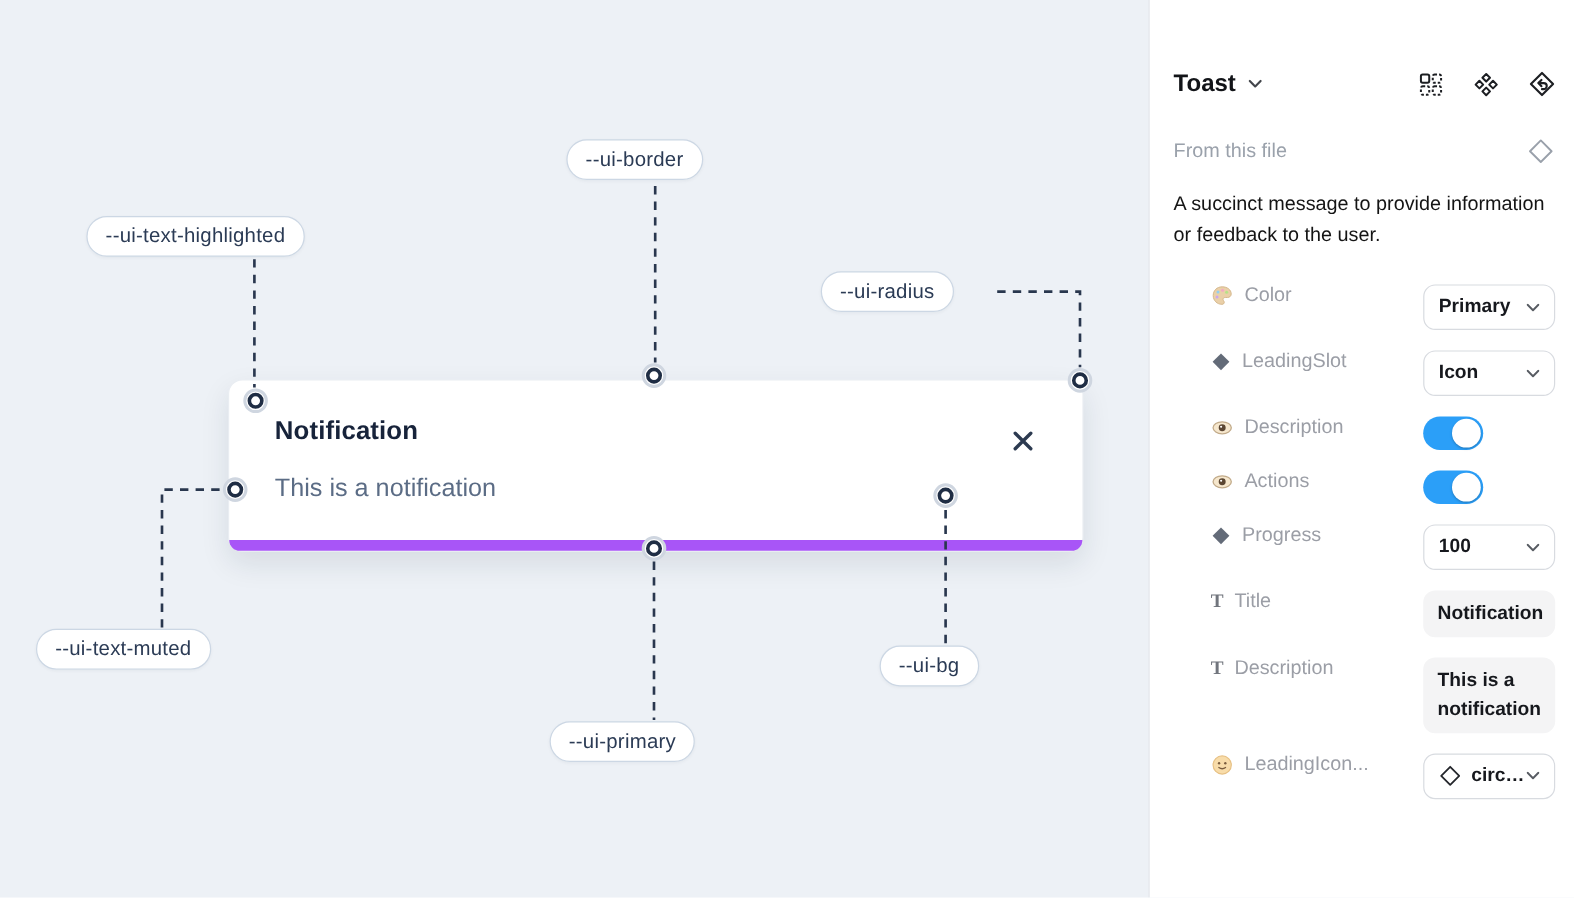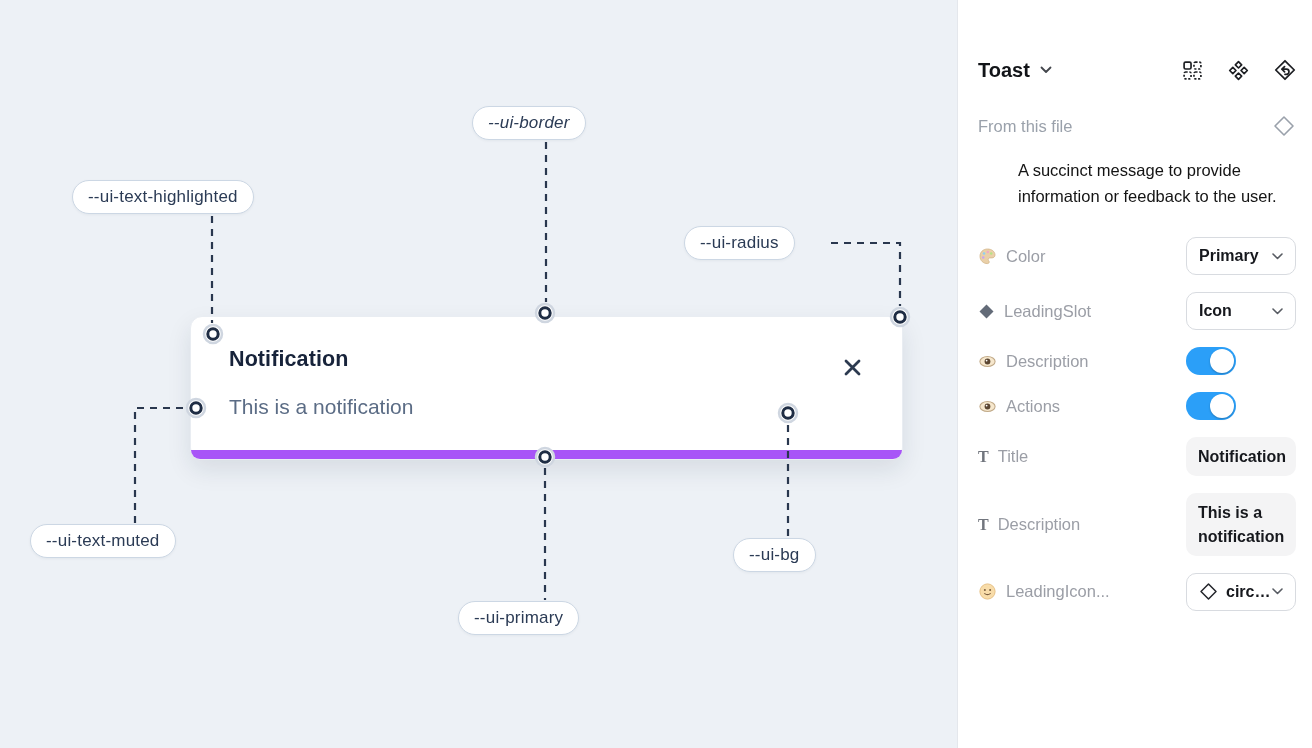--- a/index.html
+++ b/index.html
@@ -27,23 +27,23 @@
   .panel { width:354px; height:748px; background:#fff; padding:54px 16px 0 20px; }
   .panel-header { display:flex; align-items:center; height:32px; margin-bottom:28px; }
   .panel-title { font-size:20px; font-weight:700; color:#121418; }
   .panel-title-chevron { margin-left:10px; display:flex; cursor:pointer; }
   .panel-header-icons { margin-left:auto; display:flex; gap:25px; align-items:center; }
   .hdr-icon { display:flex; cursor:pointer; }
 
   .from-file { display:flex; align-items:center; gap:12px; margin-bottom:20px;justify-content:space-between; }
   .from-file-text { color:#9aa1ab; font-size:16.5px; }
 
-  .panel-desc { font-size:16.5px; line-height:1.55; color:#141414; margin-bottom:28px; max-width:320px;margin-left:40px; }
-
-  .prop-row { display:flex; align-items:center; margin-bottom:17px; }
+  .panel-desc { font-size:16.5px; line-height:1.55; color:#141414; margin-bottom:28px; max-width:320px; }
+
+  .prop-row { display:flex; align-items:flex-start; margin-bottom:17px;margin-left:31px; }
   .prop-label { display:flex; align-items:center; gap:9px; flex:1; min-width:0;
     color:#9b9ea6; font-size:16.5px; white-space:nowrap; overflow:hidden; }
   .prop-label .t-glyph { font-family:"Liberation Serif", serif; font-weight:700; font-size:16px; color:#71757d; }
   .prop-control { width:150px; flex:0 0 150px;padding-left:40px; }
 
   .select { height:38px; background:#fff; border:1px solid #d8dbe0; border-radius:10px;
     display:flex; align-items:center; padding:0 12px; cursor:pointer; }
   .select .sel-value { font-size:16px; font-weight:600; color:#16181d; flex:1; white-space:nowrap; overflow:hidden; text-overflow:ellipsis; }
   .select .sel-chevron { flex:0 0 auto; display:flex; }
   .sel-diamond { flex:0 0 auto; display:flex; margin-right:8px; }
@@ -101,21 +101,21 @@
           <circle cx="545" cy="457" r="9" fill="#fff" stroke="#cfd6e0" stroke-width="2.5"></circle>
           <circle cx="545" cy="457" r="5.2" fill="#fff" stroke="#1f2d44" stroke-width="3"></circle>
         </g>
       <g>
           <circle cx="788" cy="413" r="9" fill="#fff" stroke="#cfd6e0" stroke-width="2.5"></circle>
           <circle cx="788" cy="413" r="5.2" fill="#fff" stroke="#1f2d44" stroke-width="3"></circle>
         </g>
     </g>
   </svg>
 
-  <div class="var-label" style="left:472px; top:106px;font-style:italic;">--ui-border</div>
+  <div class="var-label" style="left:472px; top:116px;">--ui-border</div>
   <div class="var-label" style="left:72px; top:180px;">--ui-text-highlighted</div>
   <div class="var-label" style="left:684px; top:226px;">--ui-radius</div>
   <div class="var-label" style="left:458px; top:601px;">--ui-primary</div>
   <div class="var-label" style="left:30px; top:524px;">--ui-text-muted</div>
   <div class="var-label" style="left:733px; top:538px;">--ui-bg</div>
 </div>
 
 <div class="panel">
 
   <div class="panel-header">
@@ -227,20 +227,38 @@
       </svg>
       <span>Actions</span>
     </span>
     <span class="prop-control">
       <div class="toggle">
           <div class="knob"></div>
         </div>
     </span>
   </div>
 
+  <div class="prop-row">
+    <span class="prop-label">
+      <svg width="17" height="17" viewBox="0 0 17 17">
+          <path d="M8.5 1.5 L15.5 8.5 L8.5 15.5 L1.5 8.5 Z" fill="#636b78"></path>
+        </svg>
+      <span>Progress</span>
+    </span>
+    <span class="prop-control">
+      <div class="select">
+        <span class="sel-value">100</span>
+        <span class="sel-chevron">
+            <svg width="11" height="7" viewBox="0 0 11 7">
+              <path d="M1 1 L5.5 5.5 L10 1" stroke="#585c63" stroke-width="1.6" fill="none" stroke-linecap="round" stroke-linejoin="round"></path>
+            </svg>
+          </span>
+      </div>
+    </span>
+  </div>
 
   <div class="prop-row">
     <span class="prop-label">
       <span class="t-glyph">T</span>
       <span>Title</span>
     </span>
     <span class="prop-control">
       <div class="text-field">Notification</div>
     </span>
   </div>

